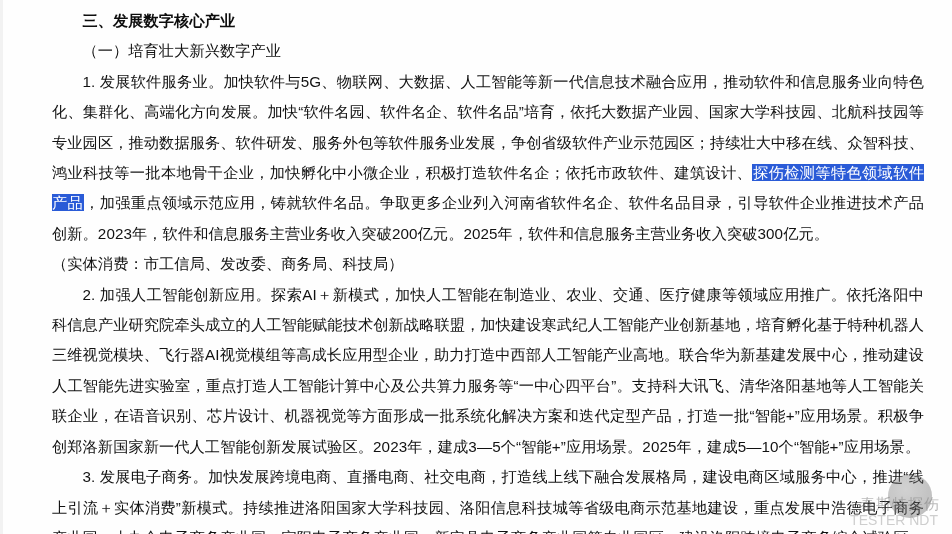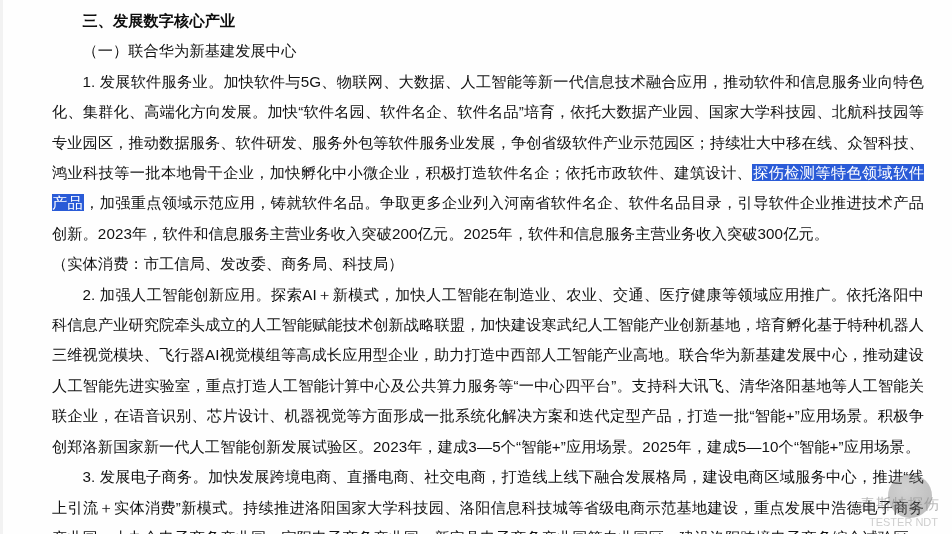--- a/index.html
+++ b/index.html
@@ -78,21 +78,21 @@
     color: #6b6b6b;
     opacity: 0.55;
     letter-spacing: 1px;
     white-space: nowrap;
     font-family: "Liberation Serif", serif;
   }
   .wm-text2 {
     position: absolute;
     right: 6px;
     bottom: 0px;
-    font-size: 11px;
+    font-size: 14px;
     color: #8d8d8d;
     opacity: 0.5;
     white-space: nowrap;
   }
   .scroll-edge {
     position: absolute;
     left: 0; top: 0;
     width: 3px;
     height: 534px;
     background: #f2f2f2;
@@ -101,21 +101,21 @@
 </head>
 <body>
 
 <div class="page">
   <div class="scroll-edge"></div>
 
   <div class="doc-body">
 
     <p class="heading">三、发展数字核心产业</p>
 
-    <p class="subheading">（一）联合华为新基建发展中心</p>
+    <p class="subheading">（一）培育壮大新兴数字产业</p>
 
     <p class="para"><span>1. 发展软件服务业。加快软件与5G、物联网、大数据、人工智能等新一代信息技术融合应用，推动软件和信息服务业向特色化、集群化、高端化方向发展。加快“软件名园、软件名企、软件名品”培育，依托大数据产业园、国家大学科技园、北航科技园等专业园区，推动数据服务、软件研发、服务外包等软件服务业发展，争创省级软件产业示范园区；持续壮大中移在线、众智科技、鸿业科技等一批本地骨干企业，加快孵化中小微企业，积极打造软件名企；依托市政软件、建筑设计、</span><span class="highlight">探伤检测等特色领域软件产品</span><span>，加强重点领域示范应用，铸就软件名品。争取更多企业列入河南省软件名企、软件名品目录，引导软件企业推进技术产品创新。2023年，软件和信息服务主营业务收入突破200亿元。2025年，软件和信息服务主营业务收入突破300亿元。</span></p>
 
     <p>（实体消费：市工信局、发改委、商务局、科技局）</p>
 
     <p class="para">2. 加强人工智能创新应用。探索AI＋新模式，加快人工智能在制造业、农业、交通、医疗健康等领域应用推广。依托洛阳中科信息产业研究院牵头成立的人工智能赋能技术创新战略联盟，加快建设寒武纪人工智能产业创新基地，培育孵化基于特种机器人三维视觉模块、飞行器AI视觉模组等高成长应用型企业，助力打造中西部人工智能产业高地。联合华为新基建发展中心，推动建设人工智能先进实验室，重点打造人工智能计算中心及公共算力服务等“一中心四平台”。支持科大讯飞、清华洛阳基地等人工智能关联企业，在语音识别、芯片设计、机器视觉等方面形成一批系统化解决方案和迭代定型产品，打造一批“智能+”应用场景。积极争创郑洛新国家新一代人工智能创新发展试验区。2023年，建成3—5个“智能+”应用场景。2025年，建成5—10个“智能+”应用场景。</p>
 
 
     <p class="para">3. 发展电子商务。加快发展跨境电商、直播电商、社交电商，打造线上线下融合发展格局，建设电商区域服务中心，推进“线上引流＋实体消费”新模式。持续推进洛阳国家大学科技园、洛阳信息科技城等省级电商示范基地建设，重点发展中浩德电子商务产业园、上九合电子商务产业园、宜阳电子商务产业园、新安县电子商务产业园等专业园区。建设洛阳跨境电子商务综合试验区，加快洛阳五洲跨境电商产业园、863创智广场跨境电商培训孵化等平台建设，重点扶持洛阳航运电子商务等100家跨境电商企业发展。2023年，建成11个省级电子商务示范基地、22个省级电子商务示范企业。2025年，建成3到5家省级跨境电子商务示范园区，全市电子商务交易额突破4000亿元。</p>
 

